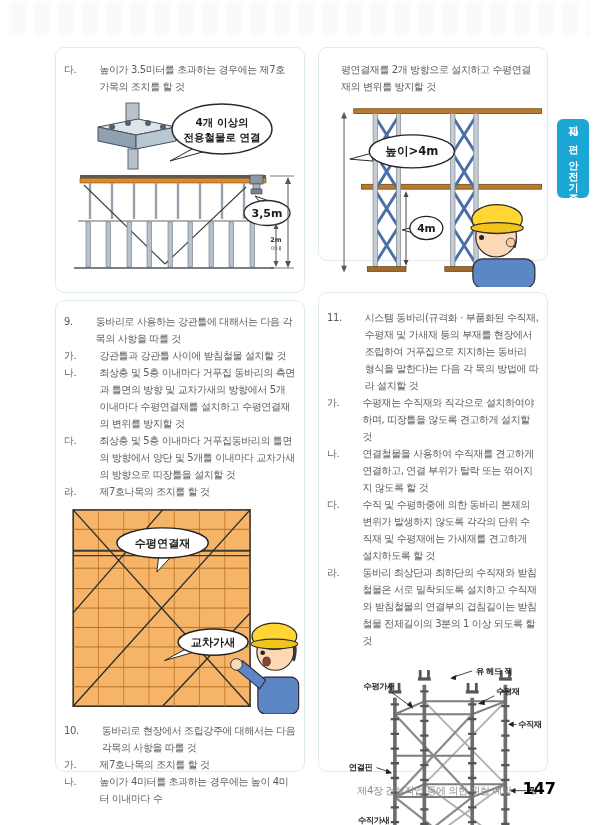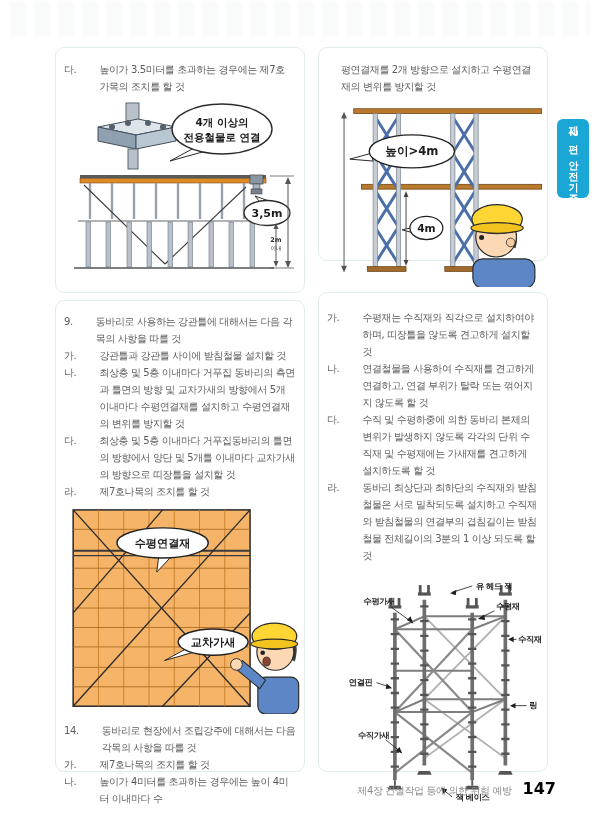--- a/index.html
+++ b/index.html
@@ -251,34 +251,38 @@
         <path d="M228,132 q12,8 6,28 l-10,-5 Z" fill="#3b3b3b"></path>
         <circle cx="214" cy="150" r="19" fill="#fcd9b4" stroke="#2b2b2b" stroke-width="1.2"></circle>
         <ellipse cx="213" cy="134" rx="23" ry="13.5" fill="#ffd633" stroke="#2b2b2b" stroke-width="1.3"></ellipse>
         <ellipse cx="213" cy="142" rx="24" ry="5" fill="#f2c21d" stroke="#2b2b2b" stroke-width="1.1"></ellipse>
         <circle cx="201" cy="151" r="2.4" fill="#222"></circle>
         <ellipse cx="205" cy="160" rx="3.8" ry="4.6" fill="#8a4433" stroke="#2b2b2b" stroke-width="0.8"></ellipse>
       </g>
     </svg>
 
     <div class="bodytext li" style="margin-top:8px;">
-      <span class="mk">14.</span>
+      <span class="mk">10.</span>
       <span class="tx">동바리로 현장에서 조립강주에 대해서는 다음 각목의 사항을 따를 것</span>
     </div>
     <div class="bodytext li">
       <span class="mk">가.</span>
       <span class="tx">제7호나목의 조치를 할 것</span>
     </div>
     <div class="bodytext li">
       <span class="mk">나.</span>
       <span class="tx">높이가 4미터를 초과하는 경우에는 높이 4미터 이내마다 수</span>
     </div>
   </div>
 
   <div class="panel" id="p-rb">
+    <div class="bodytext li">
+      <span class="mk">11.</span>
+      <span class="tx">시스템 동바리(규격화 · 부품화된 수직재, 수평재 및 가새재 등의 부재를 현장에서 조립하여 거푸집으로 지지하는 동바리 형식을 말한다)는 다음 각 목의 방법에 따라 설치할 것</span>
+    </div>
     <div class="bodytext li">
       <span class="mk">가.</span>
       <span class="tx">수평재는 수직재와 직각으로 설치하여야 하며, 띠장틀을 않도록 견고하게 설치할 것</span>
     </div>
     <div class="bodytext li">
       <span class="mk">나.</span>
       <span class="tx">연결철물을 사용하여 수직재를 견고하게 연결하고, 연결 부위가 탈락 또는 꺾어지지 않도록 할 것</span>
     </div>
     <div class="bodytext li">
       <span class="mk">다.</span>

